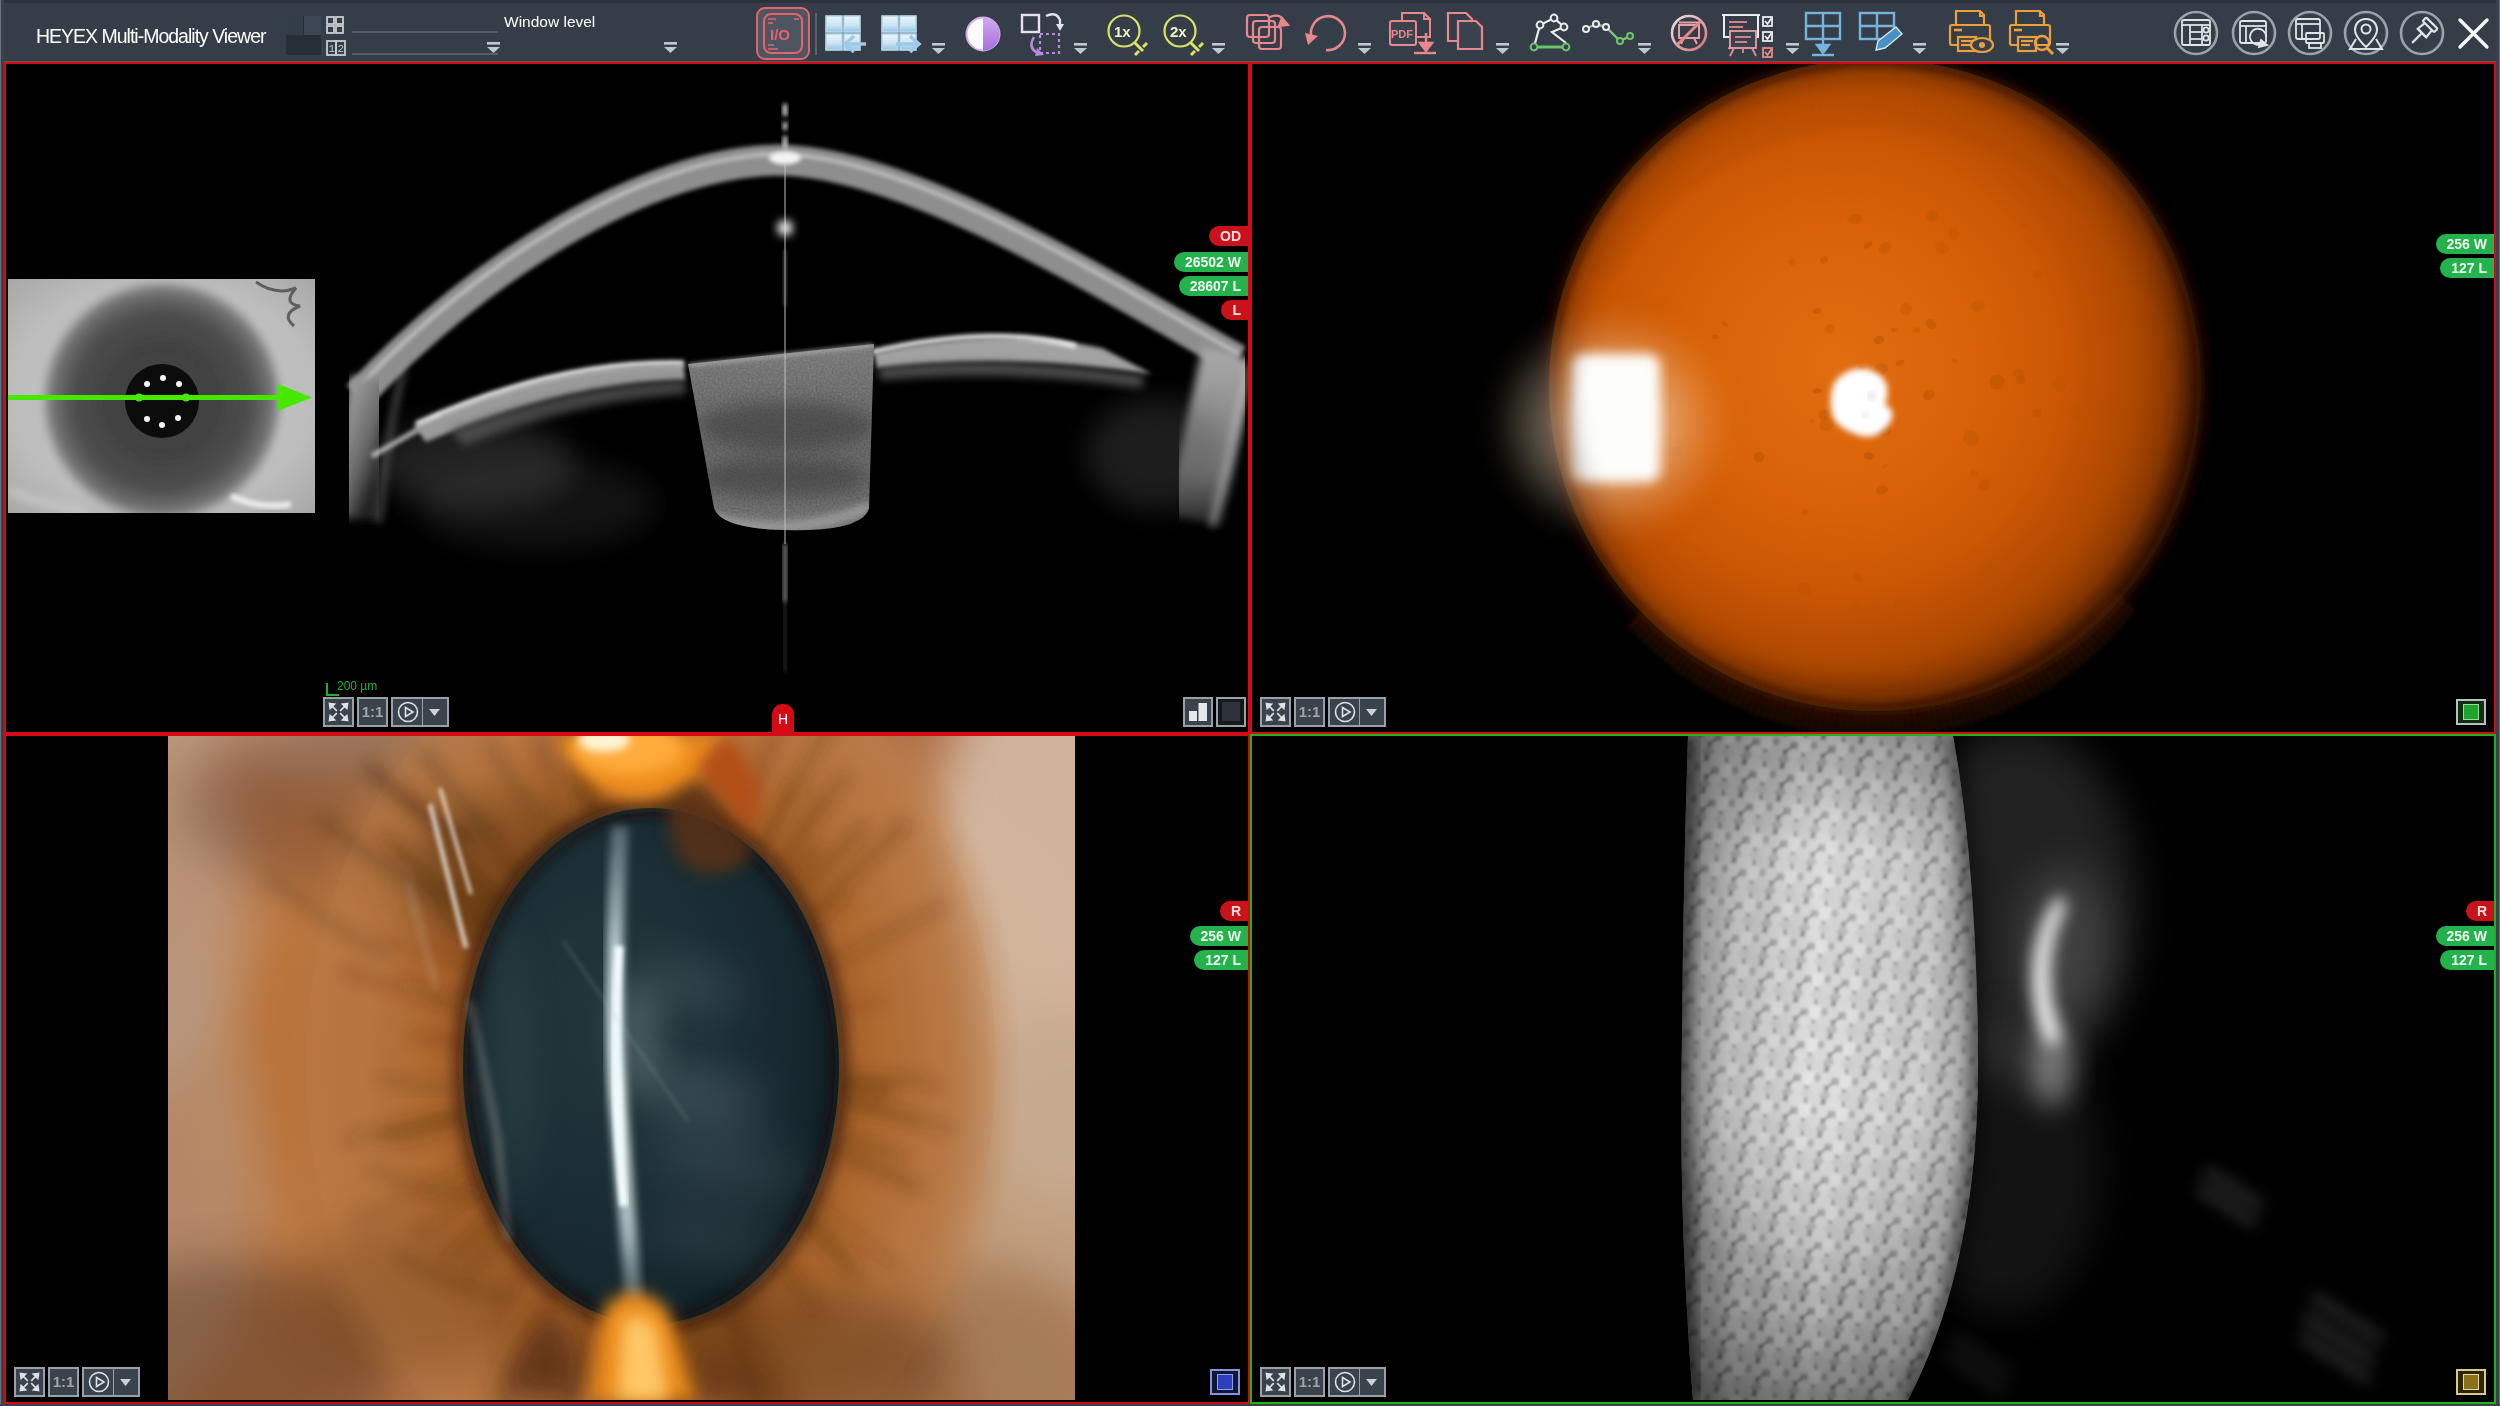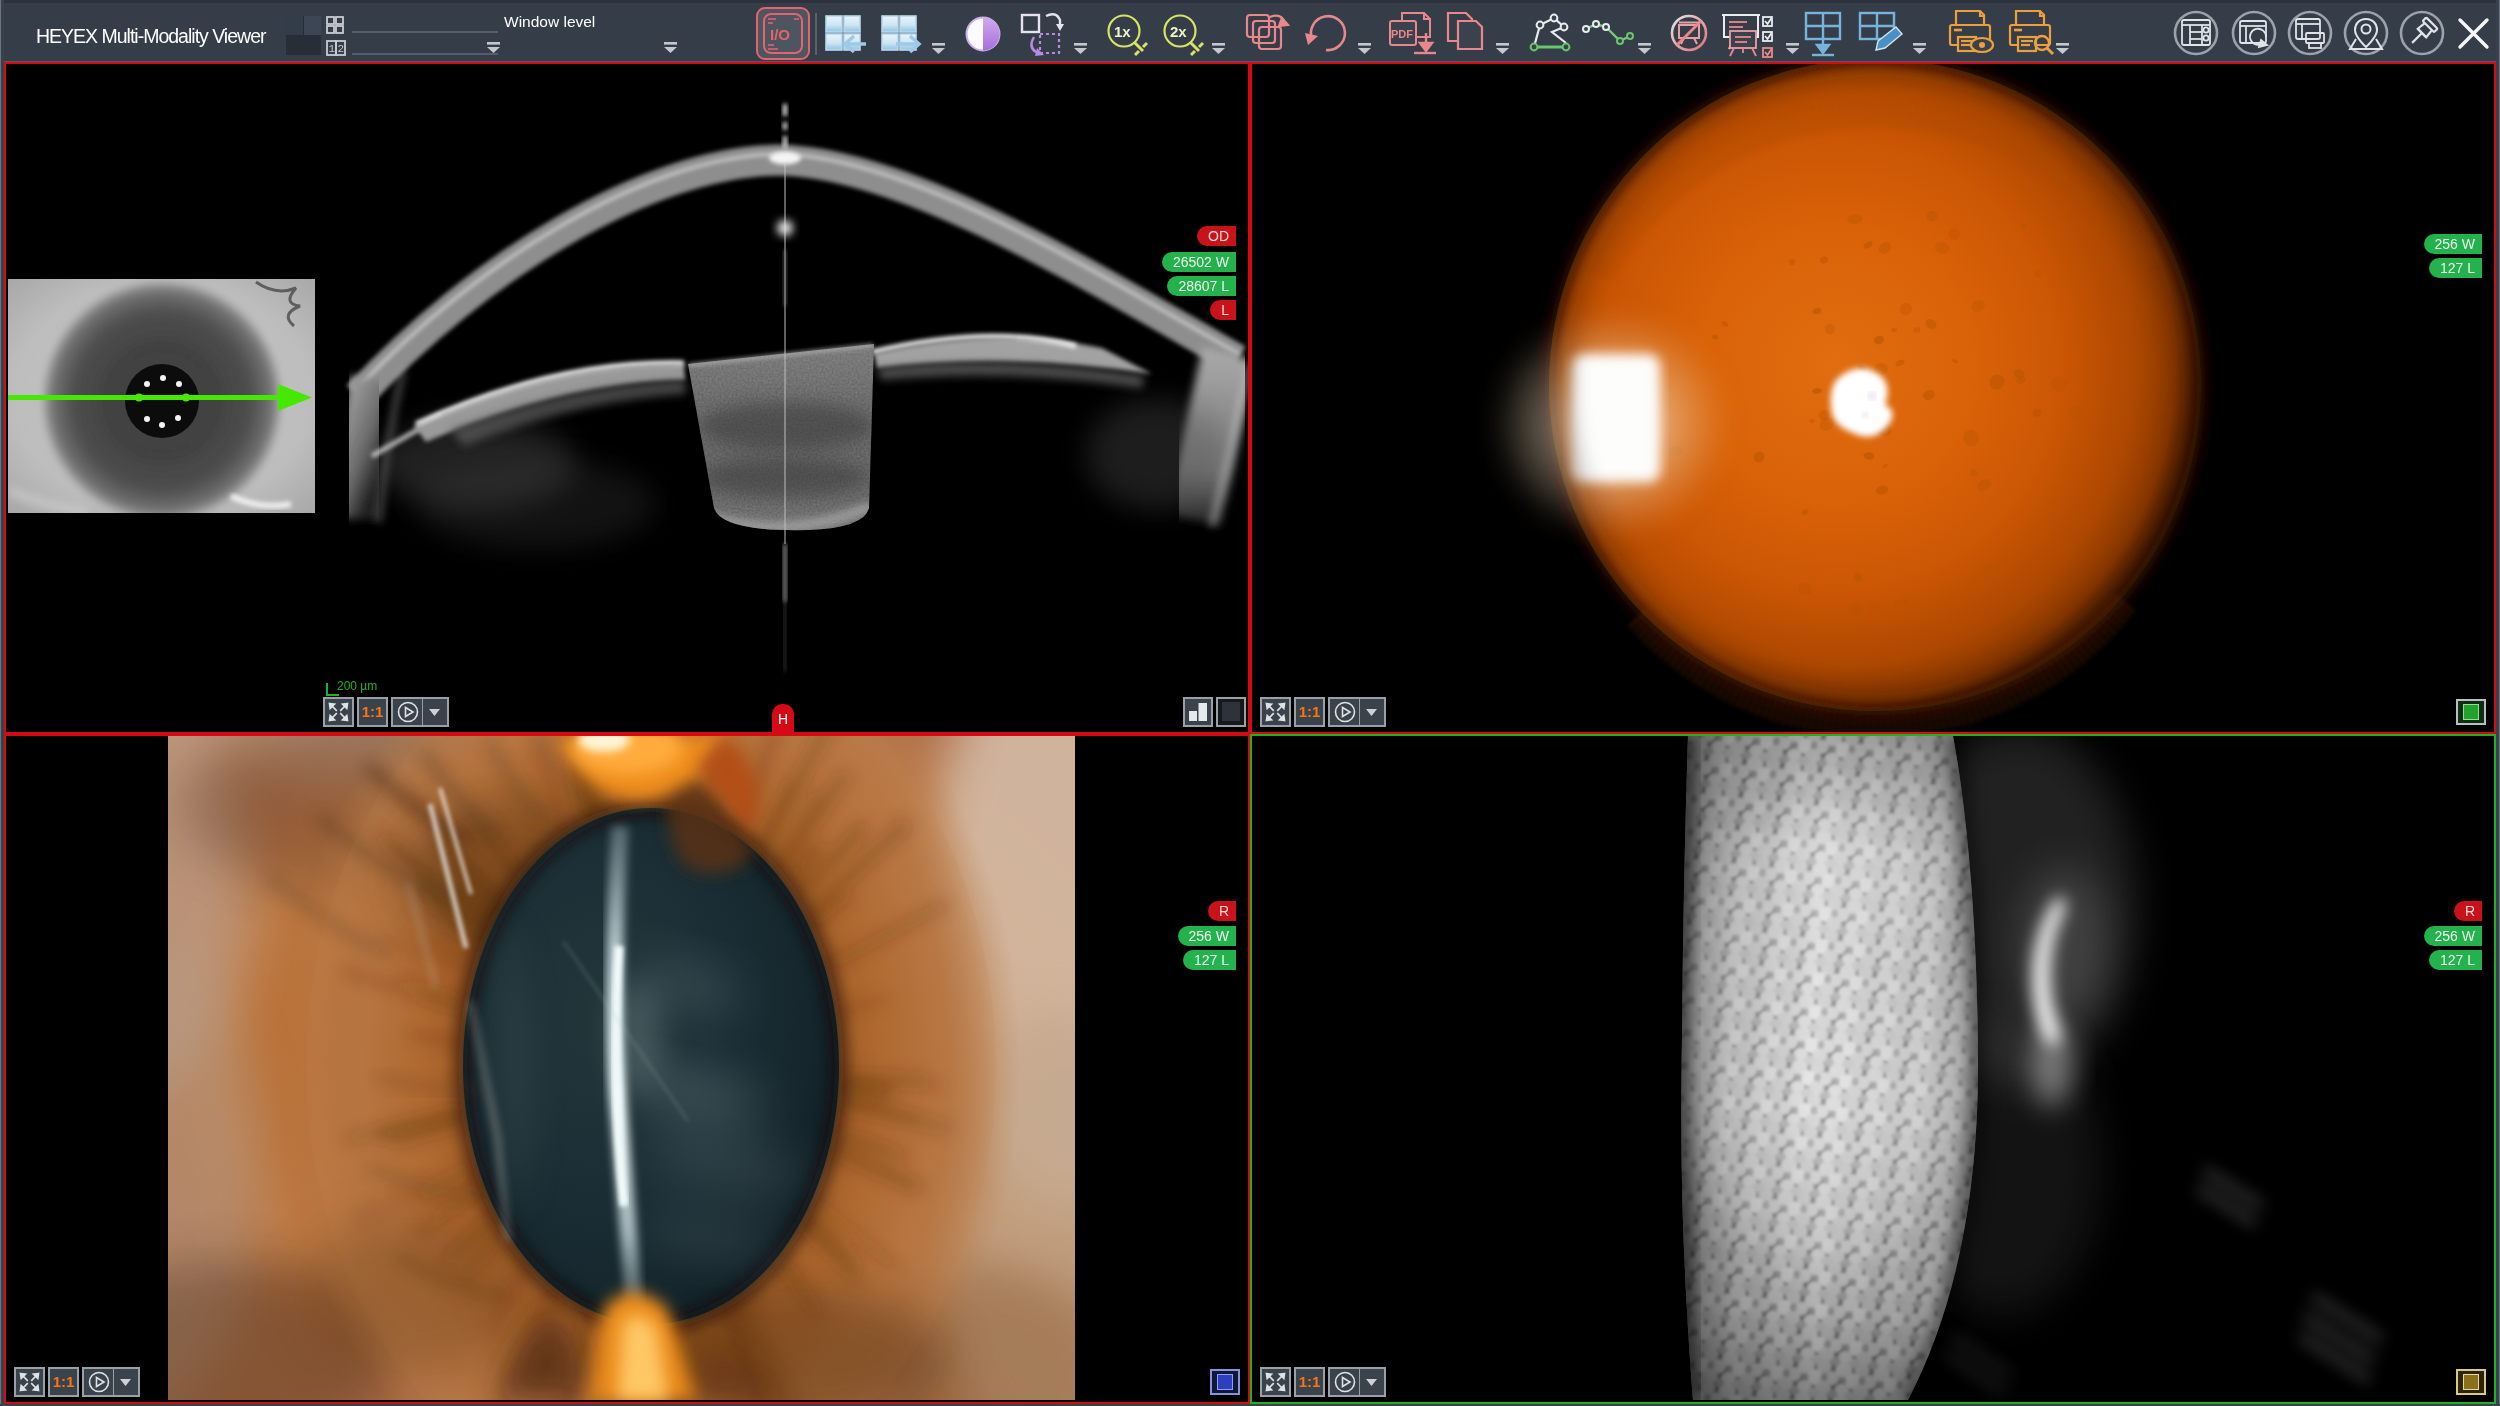--- a/index.html
+++ b/index.html
@@ -13,31 +13,31 @@
 
 #topbar{position:absolute;left:0;top:0;width:2500px;height:62px;background:#353d48;border-top:3px solid #2b323c;border-bottom:1px solid #5c5560;}
 #title{position:absolute;left:36px;top:22px;color:#fff;font-size:19.5px;font-weight:400;letter-spacing:-1px;}
 
 .q{position:absolute;background:#000;}
 #tl{left:4px;top:62px;width:1246px;height:672px;border:2px solid #d40b14;}
 #tr{left:1250px;top:62px;width:1246px;height:672px;border:2px solid #d40b14;}
 #bl{left:4px;top:734px;width:1246px;height:670px;border:2px solid #d40b14;}
 #br{left:1250px;top:734px;width:1246px;height:670px;border:2px solid #1cb41c;}
 
-.pill{position:absolute;right:12px;height:20px;line-height:20px;border-radius:10px 0 0 10px;
-  color:#eef7ee;font-size:14px;padding:0 7px 0 11px;text-align:right;}
+.pill{position:absolute;right:0;height:20px;line-height:20px;border-radius:10px 0 0 10px;
+  color:#eef7ee;font-size:14px;padding:0 7px 0 11px;text-align:right;font-weight:bold;}
 .pr{background:#c91219;color:#f4dddd;}
 .pg{background:#23b24b;}
 
 .ctl{position:absolute;display:flex;}
 .btn{width:31px;height:30px;background:#3a424c;border:2px solid #99a0a7;margin-right:3px;position:relative;}
 .btn.dd{width:27px;margin-left:-3px;border-left:1px solid #99a0a7;}
 .btn.play{margin-right:0;width:34px;}
 .btn svg{position:absolute;left:0;top:0;}
-.b11{color:#f97316;font-size:15px;font-weight:700;text-align:center;line-height:26px;}
+.b11{color:#a3a3a3;font-size:15px;font-weight:700;text-align:center;line-height:26px;}
 .sq{position:absolute;width:30px;height:26px;}
 .sq i{position:absolute;left:5px;top:3px;right:5px;bottom:3px;display:block;}
 </style>
 </head>
 <body>
 <div id="root">
   <div id="topbar">
     <div id="title">HEYEX Multi-Modality Viewer</div>
     <div id="thumb" style="position:absolute;left:286px;top:13px;width:35px;height:39px;background:#272e38;">
       <div style="position:absolute;left:0;top:0;width:17px;height:19px;background:#333c49;"></div>

